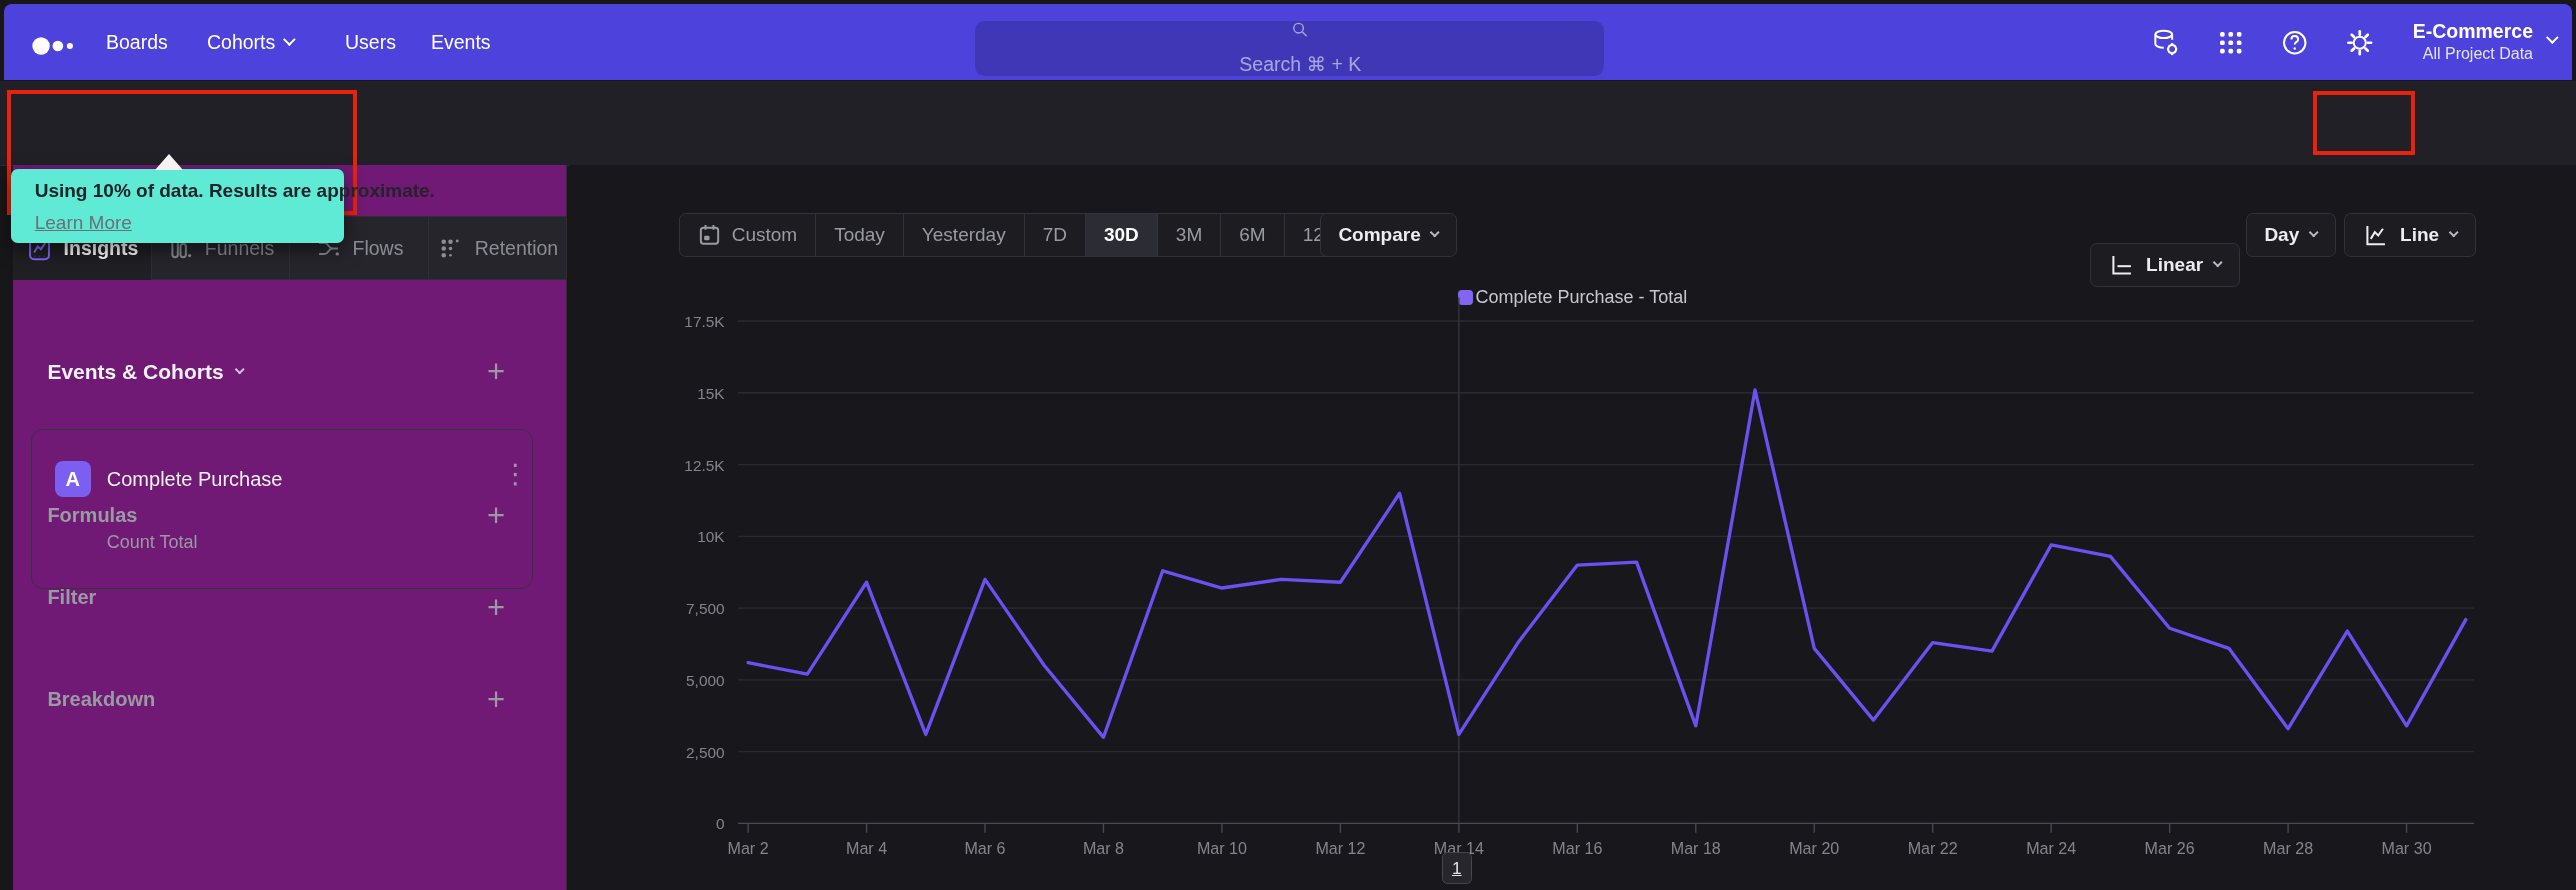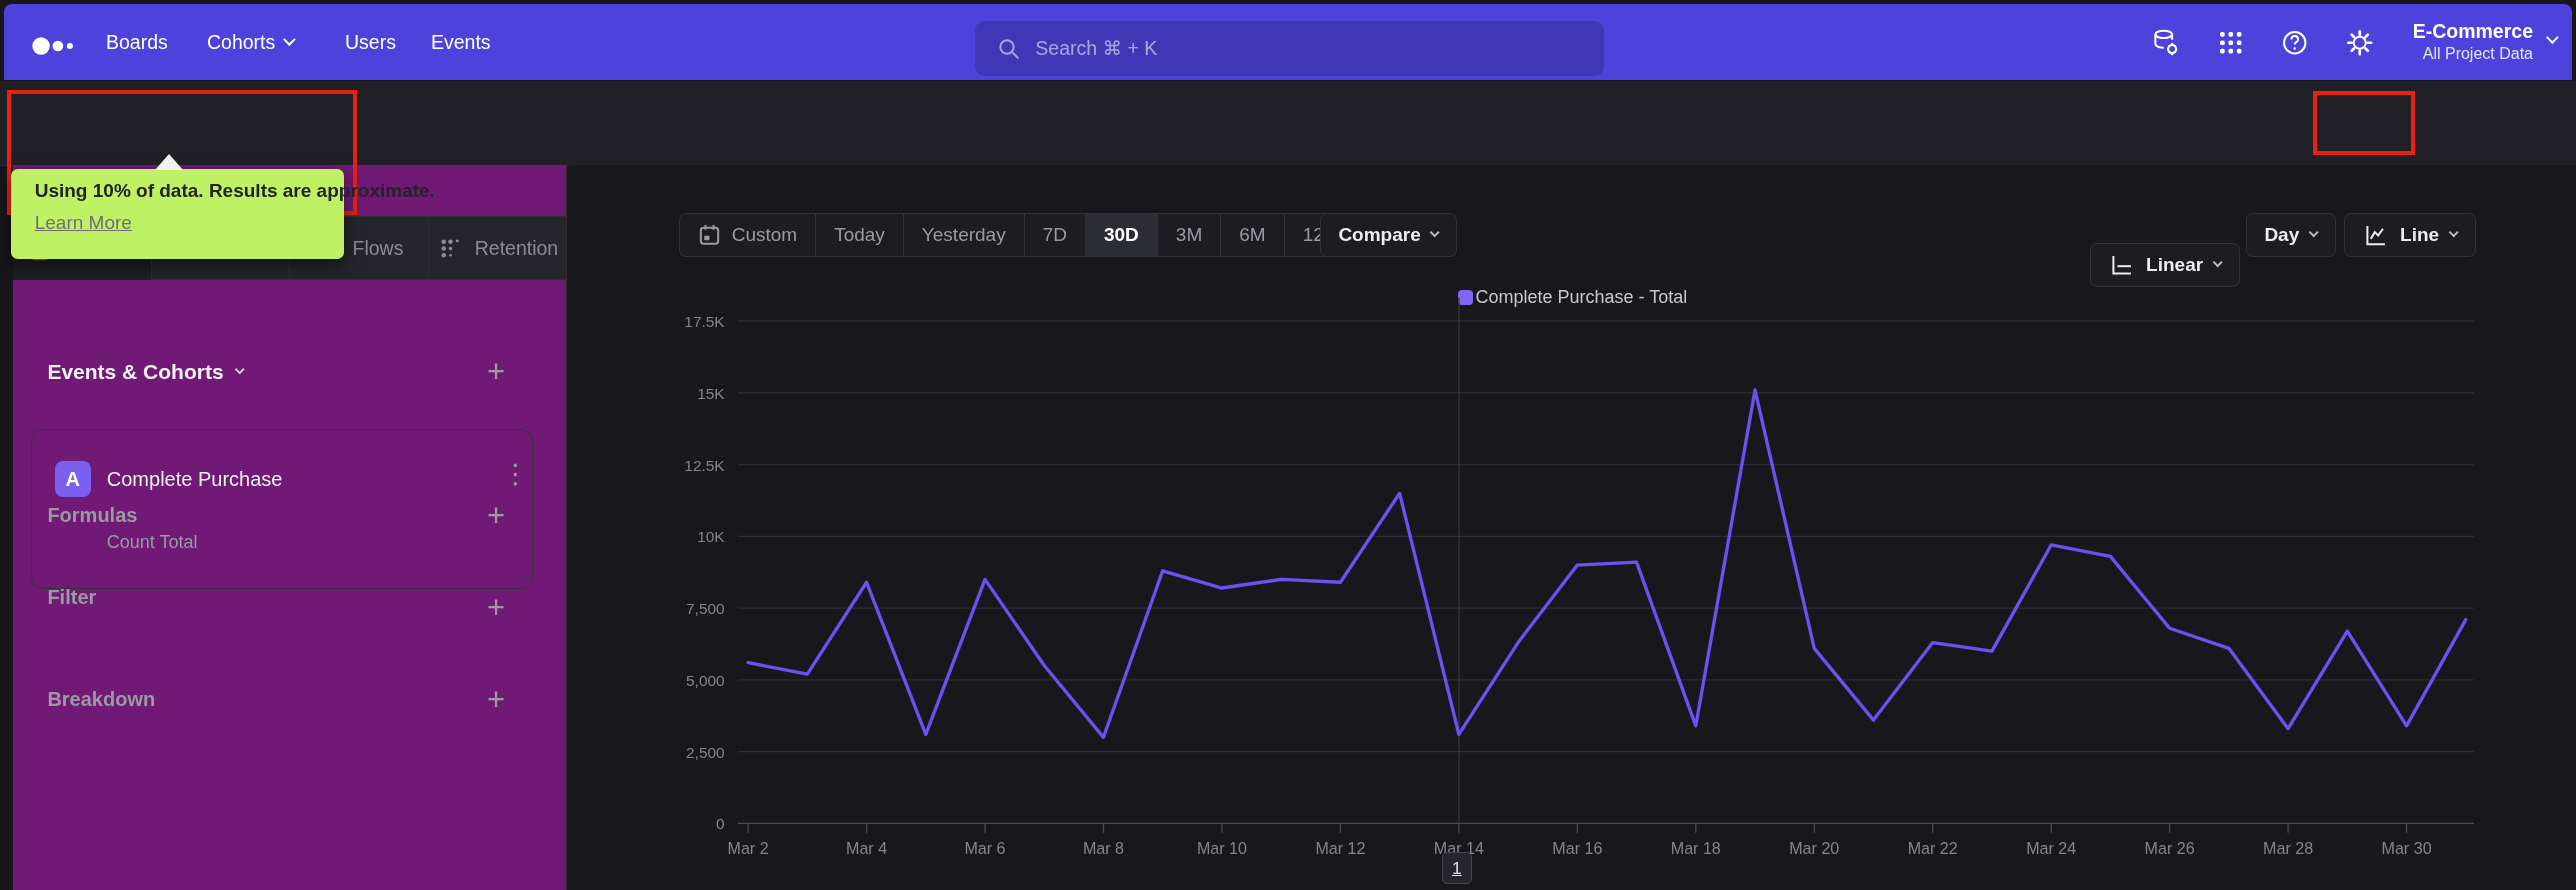--- a/index.html
+++ b/index.html
@@ -9,21 +9,21 @@
   html,body{margin:0;padding:0;background:#17171a;}
   body{width:2576px;height:890px;font-family:"Liberation Sans",sans-serif;overflow:hidden;}
   .app{position:relative;width:2576px;height:890px;background:#17171a;}
 
   
   .navbar{position:absolute;left:4px;top:4px;width:2568px;height:76px;background:var(--navbar);border-radius:8px 8px 0 0;}
   .logo{position:absolute;left:27px;top:23px;width:51px;height:38px;cursor:pointer;}
   .nav-item{position:absolute;top:0;height:76px;display:flex;align-items:center;gap:9.4px;color:#fff;font-size:19.5px;cursor:pointer;}
   .nav-boards{left:102px}.nav-reports{left:203px}.nav-users{left:341px}.nav-events{left:427px}
   .chev{display:inline-block;width:8.7px;height:8.7px;border-right:2px solid currentColor;border-bottom:2px solid currentColor;transform:rotate(45deg);margin-top:-5.4px;}
-  .search{position:absolute;left:971px;top:17px;width:629px;height:55px;background:rgba(0,0,0,.17);border-radius:9.4px;display:flex;align-items:center;gap:14.8px;padding-left:21.5px;color:rgba(255,255,255,.55);font-size:19.5px;cursor:text;}
+  .search{position:absolute;left:971px;top:17px;width:629px;height:55px;background:rgba(0,0,0,.17);border-radius:9.4px;display:flex;align-items:center;gap:14.8px;padding-left:21.5px;color:rgba(255,255,255,.55);font-size:19.5px;cursor:text;flex-direction:column;}
   .nav-icon-btn{position:absolute;top:23.5px;width:29.5px;height:29.5px;color:#fff;cursor:pointer;}
   .btn-db{left:2147px}.btn-grid{left:2212px}.btn-help{left:2276px}.btn-gear{left:2341px}
   .project{position:absolute;left:2378px;top:14.8px;width:151px;text-align:right;color:#fff;cursor:pointer;}
   .proj-name{font-size:19.5px;font-weight:bold;line-height:25px;}
   .proj-scope{font-size:16px;opacity:.85;line-height:20px;}
   .proj-chev{position:absolute;left:2544px;top:34px;color:#fff;}
 
   
   .titlebar{position:absolute;left:0;top:81px;width:2576px;height:85px;background:#202026;border-bottom:1.3px solid #2c2c33;}
   .report-title{position:absolute;left:52px;top:106px;font-size:24px;font-weight:bold;color:#f5f5f7;cursor:text;}
@@ -80,21 +80,21 @@
   .marker-line{stroke:#35353d;stroke-width:2;}
   .ylabel{fill:#84848d;font-size:23px;}
   .xlabel{fill:#84848d;font-size:24px;}
   .series-line{fill:none;stroke:var(--series);stroke-width:5;stroke-linejoin:round;stroke-linecap:round;}
   .page-badge{position:absolute;left:1442px;top:852px;width:29.5px;height:32px;border:1.3px solid #46464e;border-radius:5.4px;background:#26262c;color:#e3e3e8;font-size:17.4px;display:flex;align-items:center;justify-content:center;text-decoration:underline;cursor:pointer;}
 
   
   .red-rect{position:absolute;border:4.7px solid var(--red);z-index:50;pointer-events:none;}
   .red-rect-title{left:6.7px;top:90px;width:350px;height:125px;}
   .red-rect-toggle{left:2313px;top:91px;width:102px;height:64px;}
-  .tooltip{position:absolute;left:10.7px;top:169px;width:333px;height:90px;background:#bef264;border-radius:6.7px;z-index:60;box-shadow:0 6.7px 19px rgba(0,0,0,.5);}
+  .tooltip{position:absolute;left:10.7px;top:169px;width:333px;height:74px;background:#5eead4;border-radius:6.7px;z-index:60;box-shadow:0 6.7px 19px rgba(0,0,0,.5);}
   .tooltip-arrow{position:absolute;left:144px;top:-14.8px;width:0;height:0;border-left:14.8px solid transparent;border-right:14.8px solid transparent;border-bottom:16px solid #f4f3f0;}
   .tooltip-msg{position:absolute;left:24px;top:10.7px;font-size:19px;font-weight:bold;color:#232329;white-space:nowrap;}
   .tooltip-link{position:absolute;left:24px;top:43px;font-size:19px;color:#6f6f75;text-decoration:underline;cursor:pointer;}
 
   svg{display:block}
 </style>
 </head>
 <body>
 
 <div class="app">

